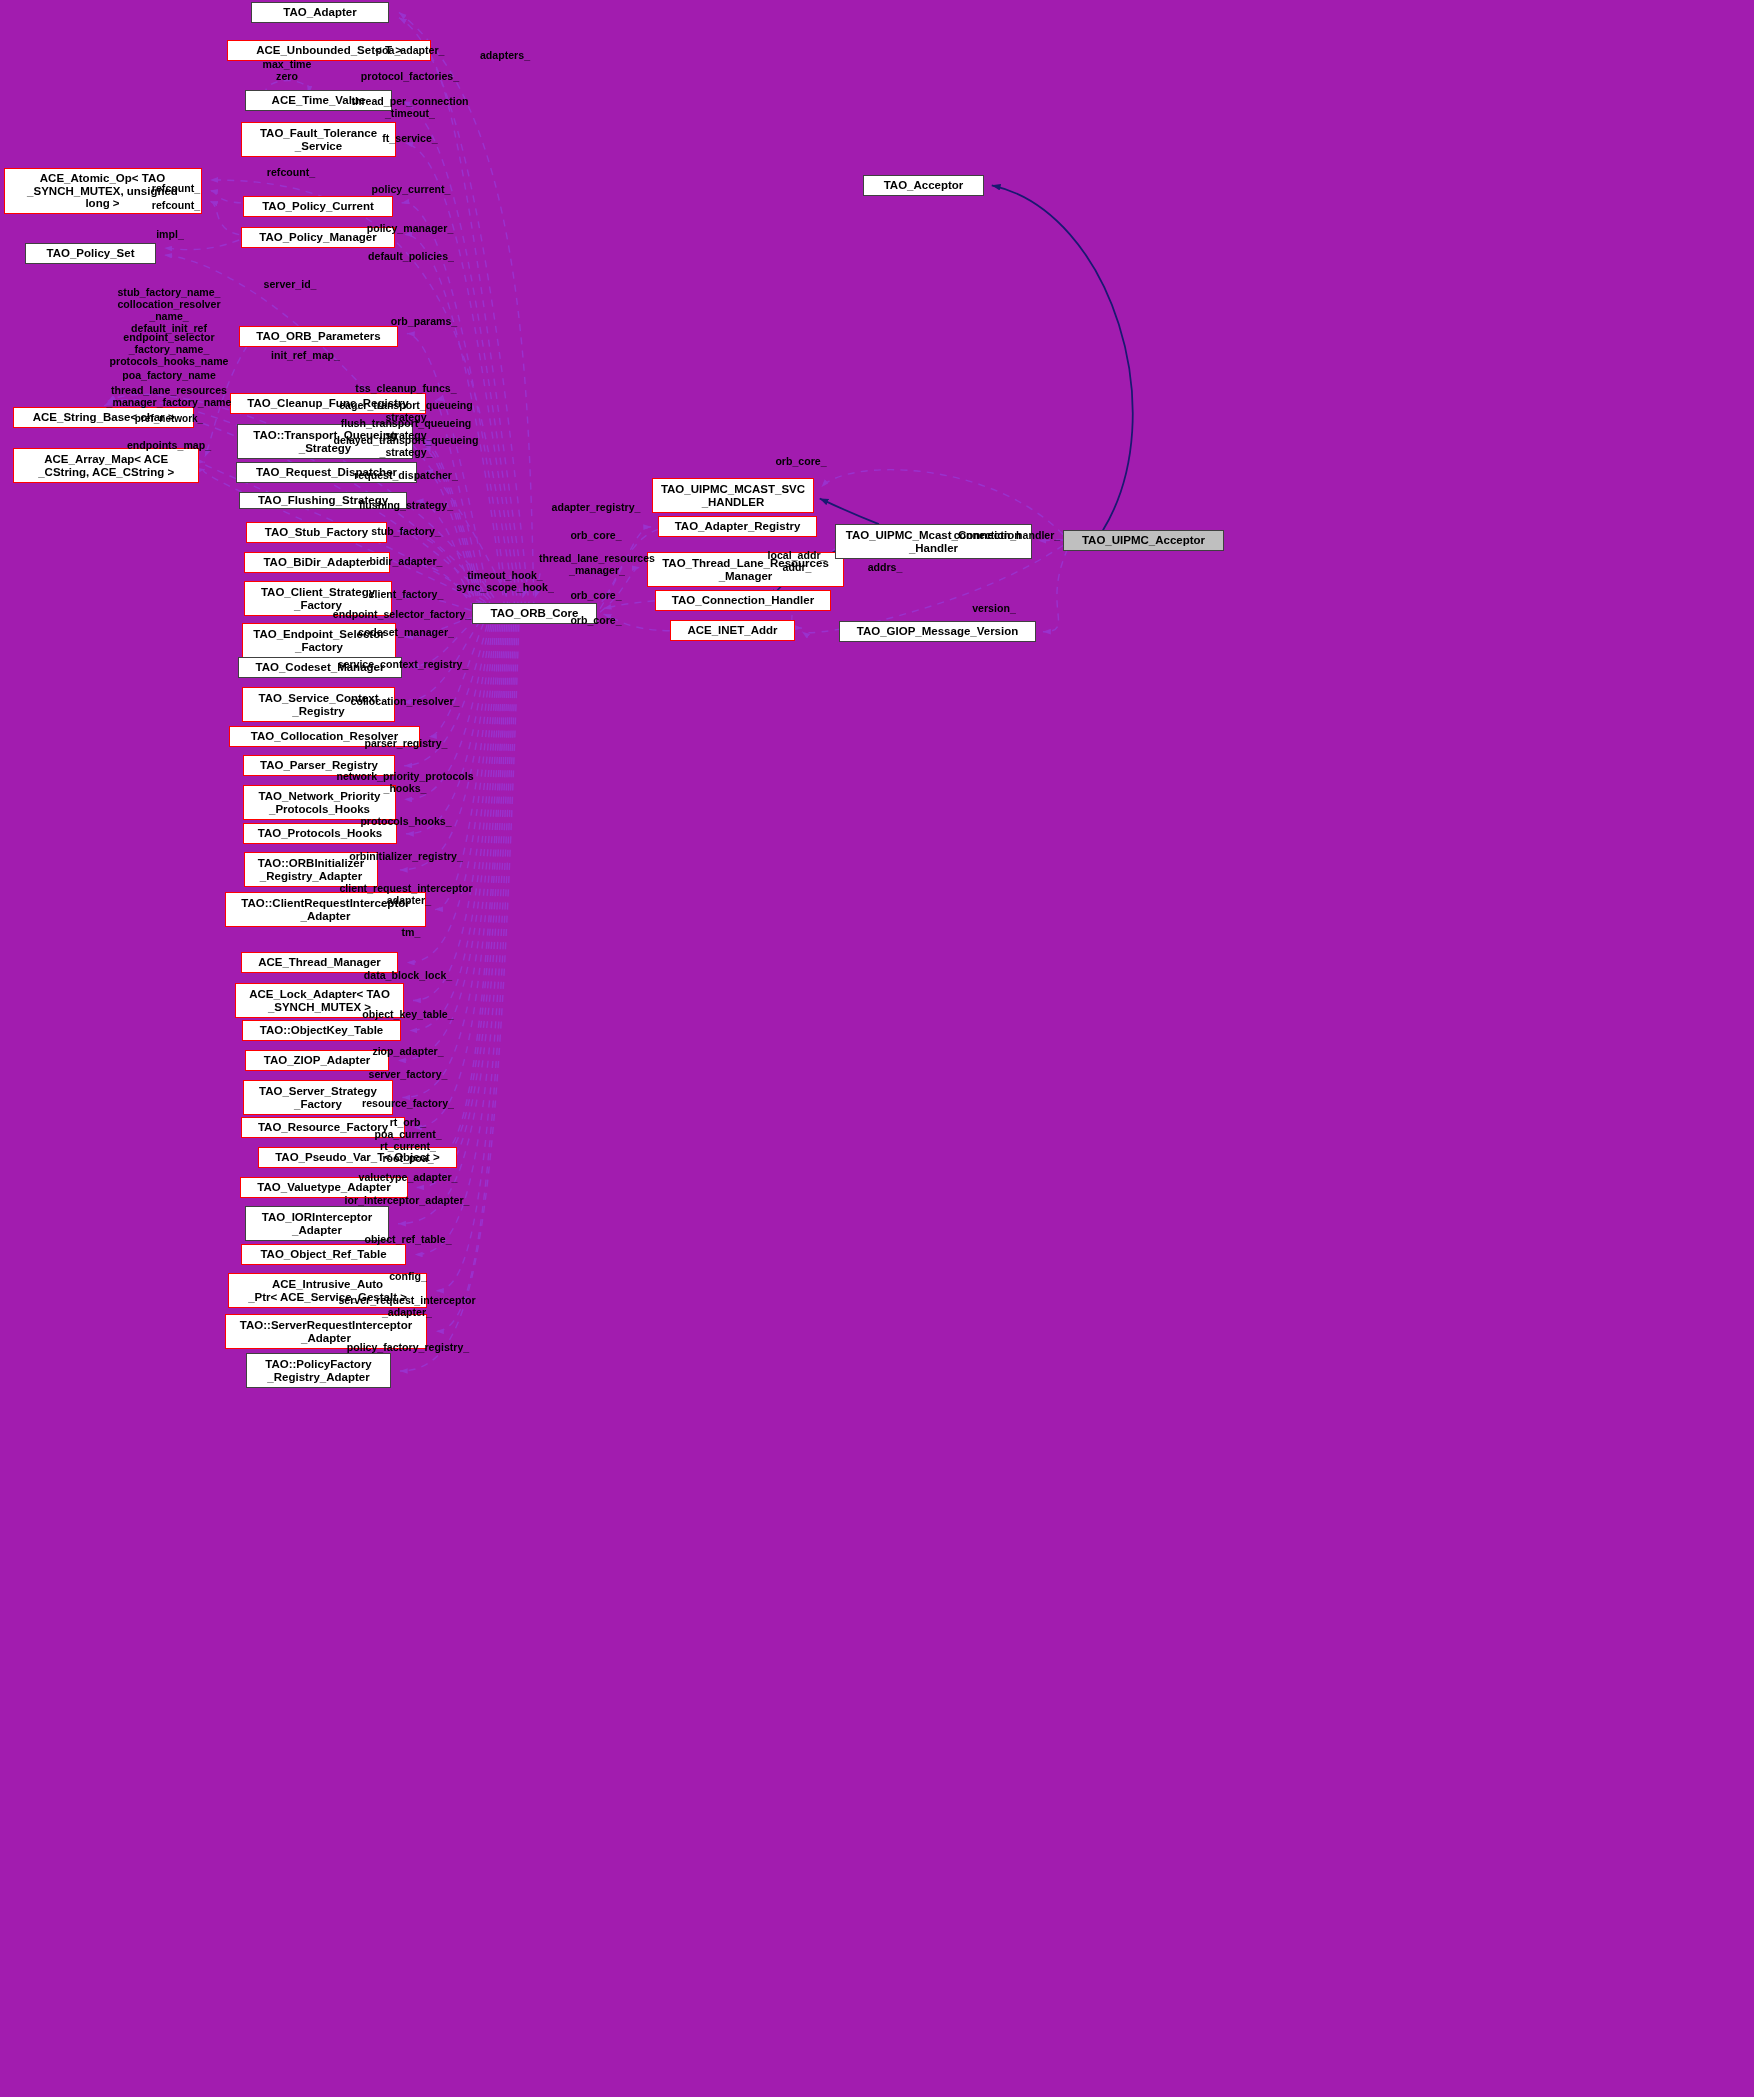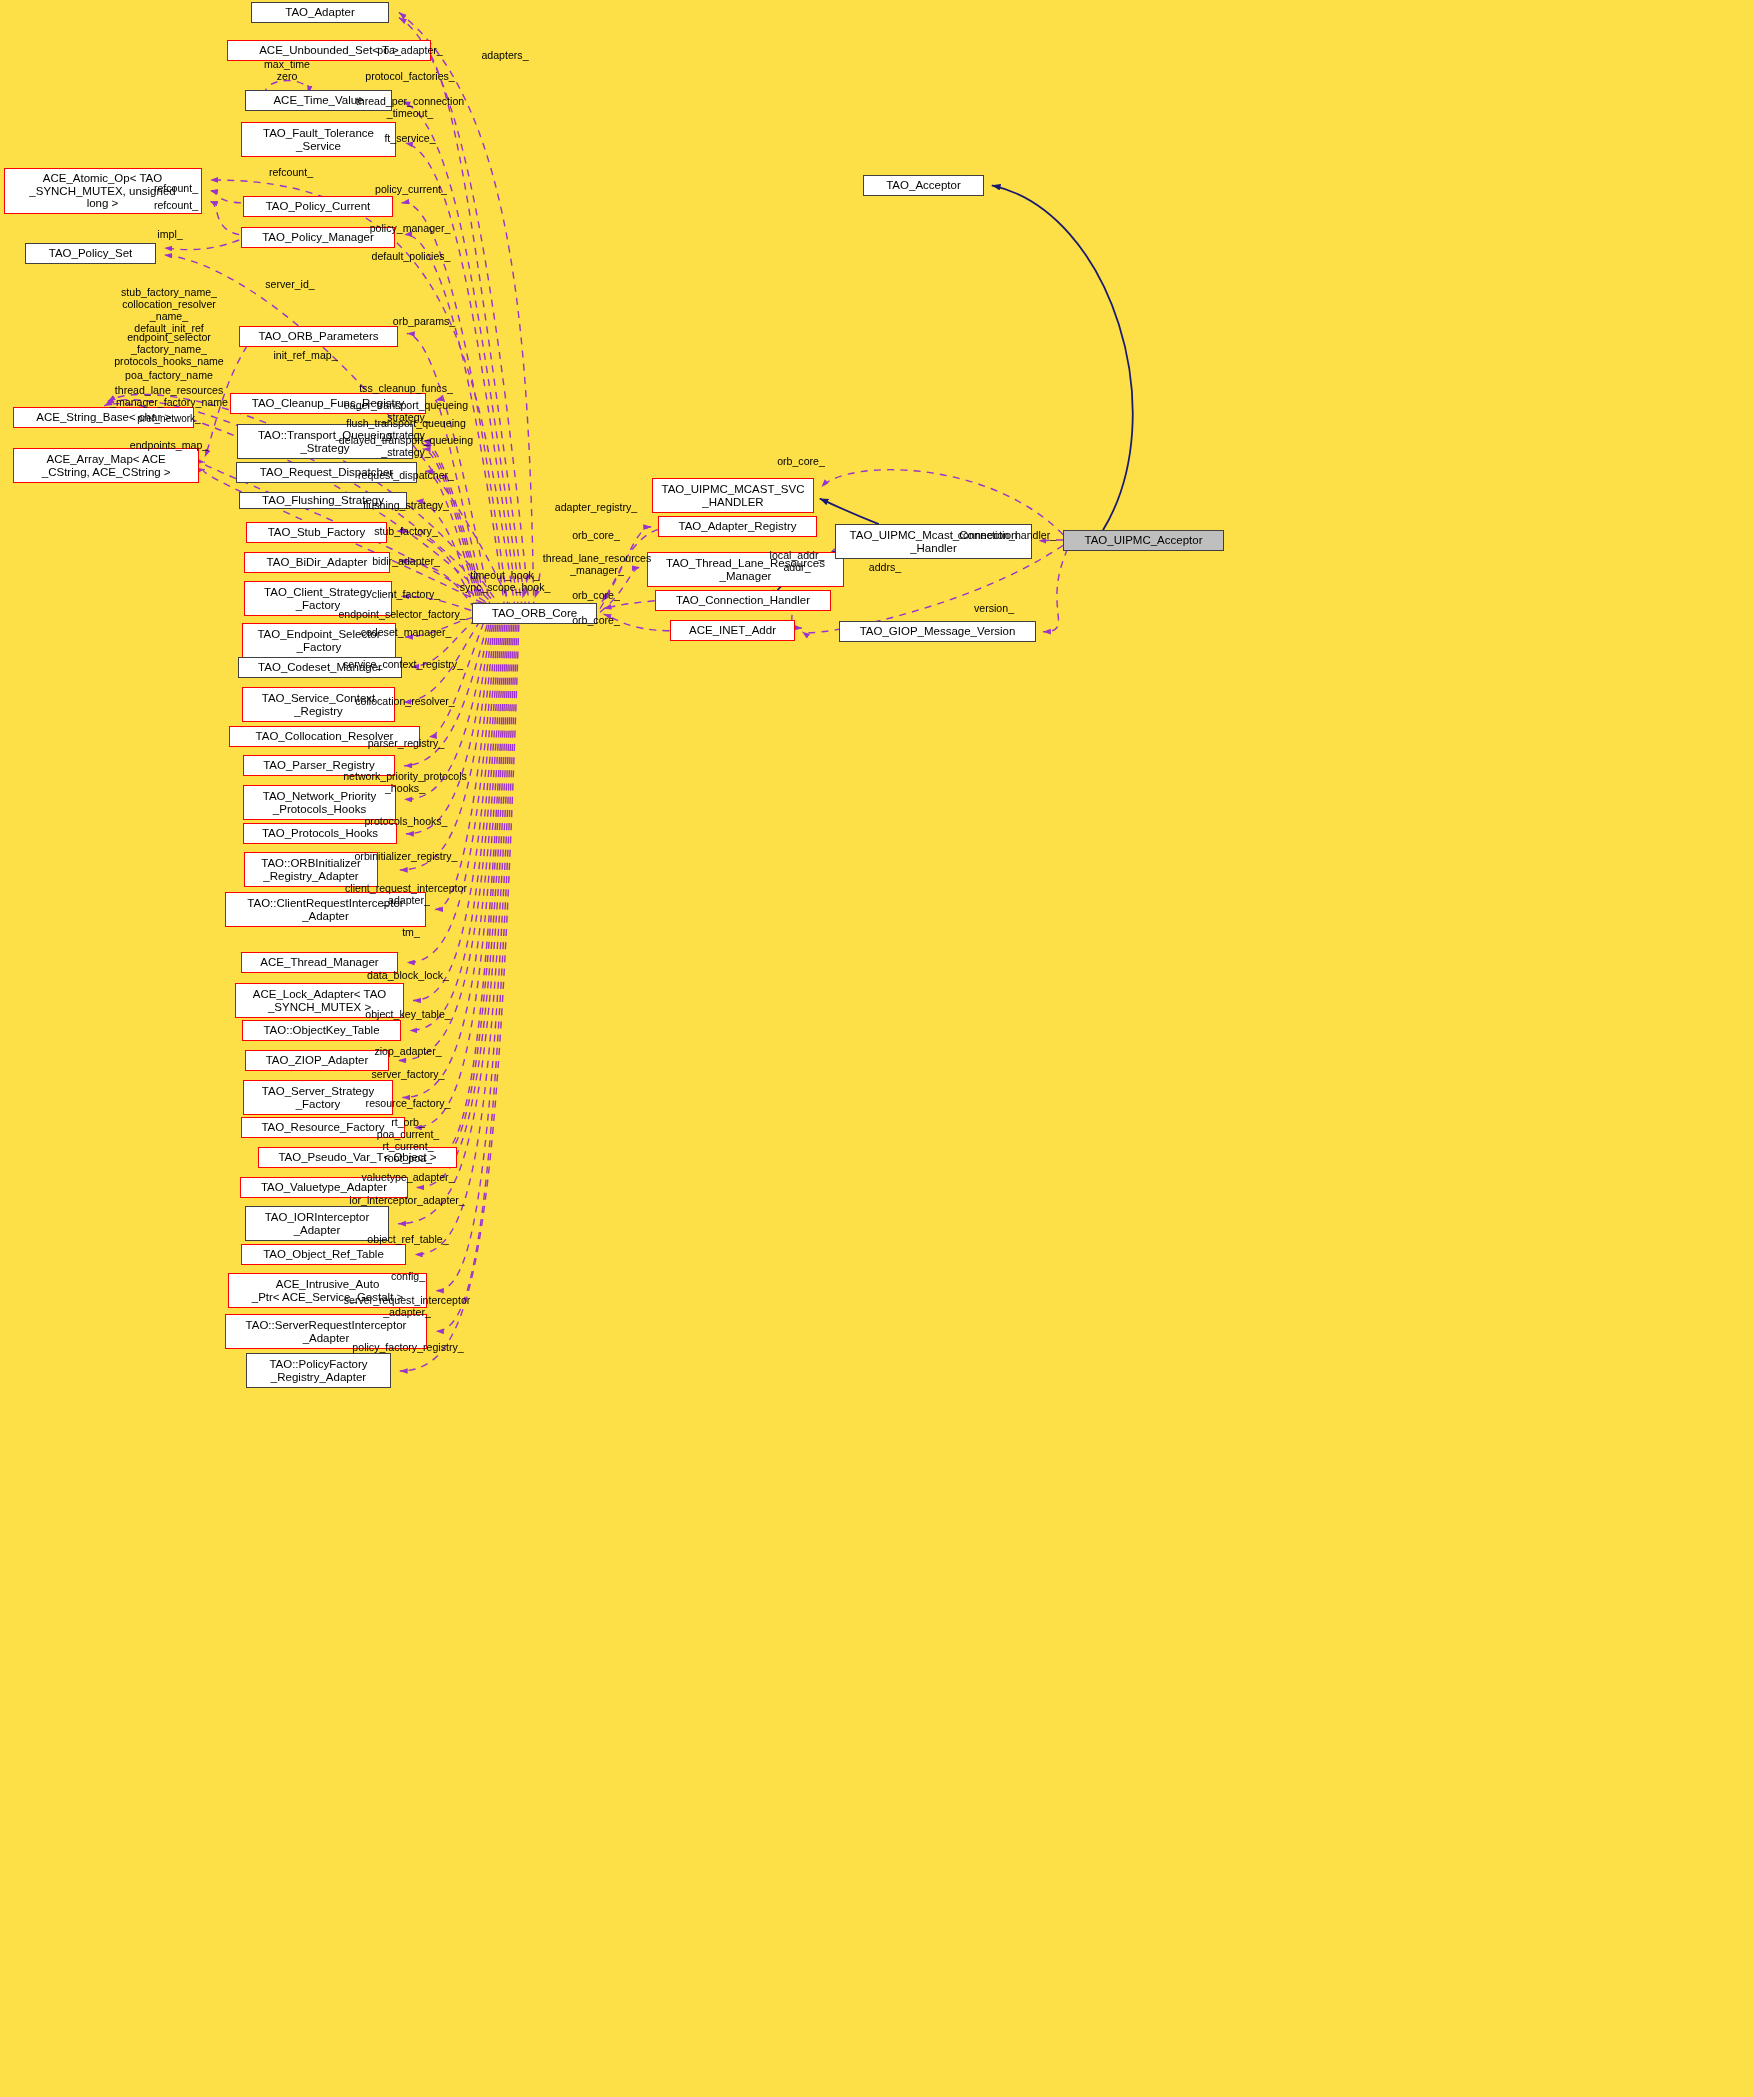--- a/index.html
+++ b/index.html
@@ -1,17 +1,17 @@
 <!DOCTYPE html>
 <html style="font-size:14px"><head>
 <meta charset="utf-8">
 <style>
   html,body{margin:0;padding:0;background:#ffffff;}
   body{font-family:"Liberation Sans","DejaVu Sans",sans-serif;}
-  #canvas{position:relative;width:1755px;height:2098px;background:#fde047;overflow:hidden;}
+  #canvas{position:relative;width:1755px;height:2098px;background:#a21caf;overflow:hidden;font-weight:bold;}
   svg.edges{position:absolute;left:0;top:0;width:1755px;height:2098px;pointer-events:none;}
   .node{position:absolute;box-sizing:border-box;display:flex;align-items:center;justify-content:center;
         text-align:center;background:#ffffff;line-height:1.12;white-space:pre-line;}
   .node span{display:block;padding:0 3.5px;}
   .n-red{border:1.8px solid #ff0000;color:#000000;}
   .n-black{border:1.8px solid #404040;color:#000000;}
   .n-self{border:1.8px solid #404040;background:#bfbfbf;color:#000000;}
   .elabel{position:absolute;color:#000000;white-space:pre-line;text-align:center;line-height:1.12;
           transform:translate(-50%,-50%);pointer-events:none;}
 </style>

